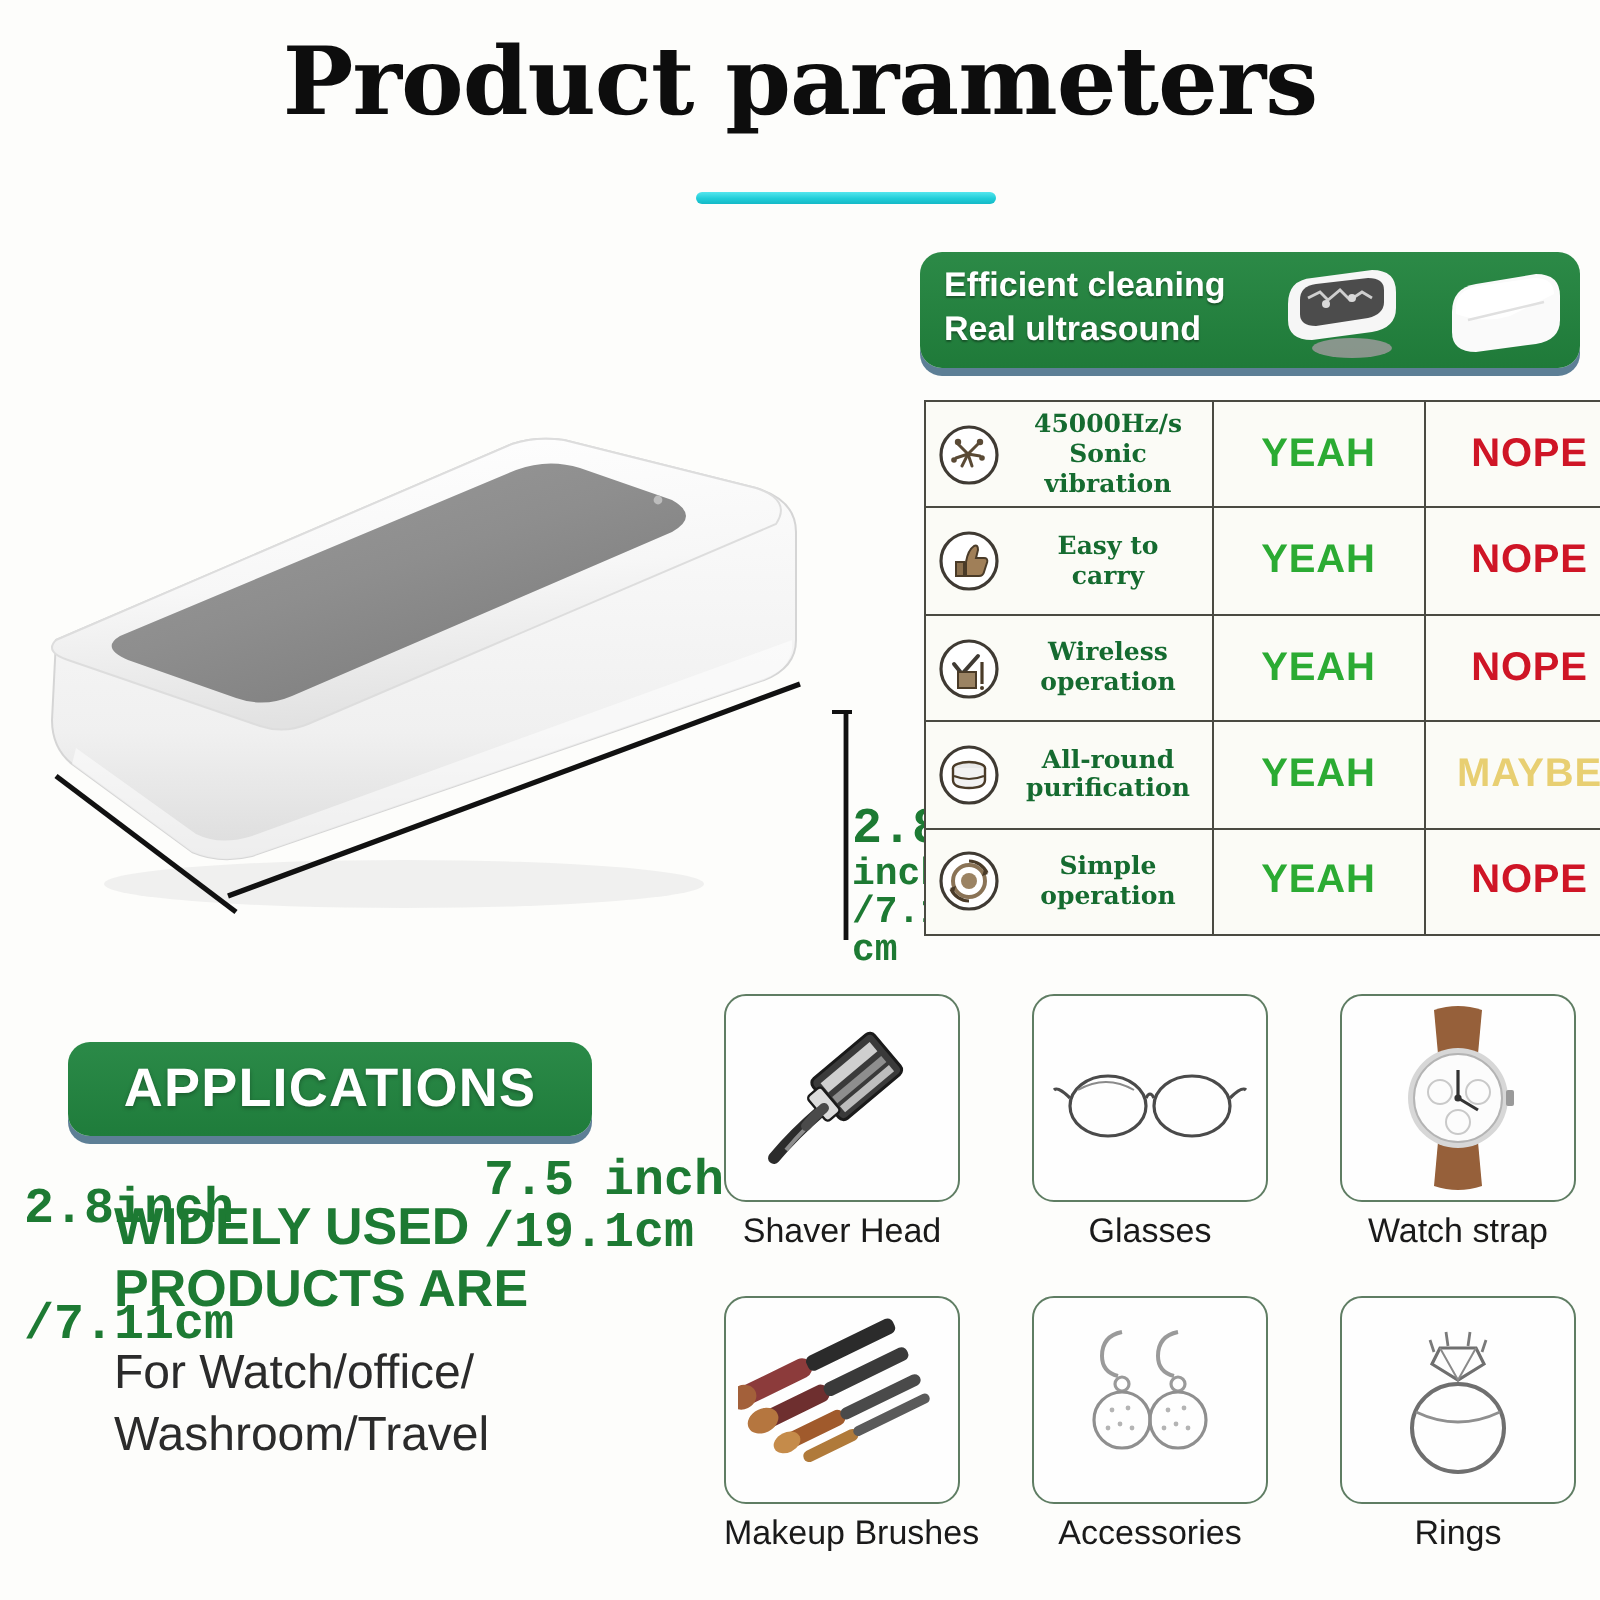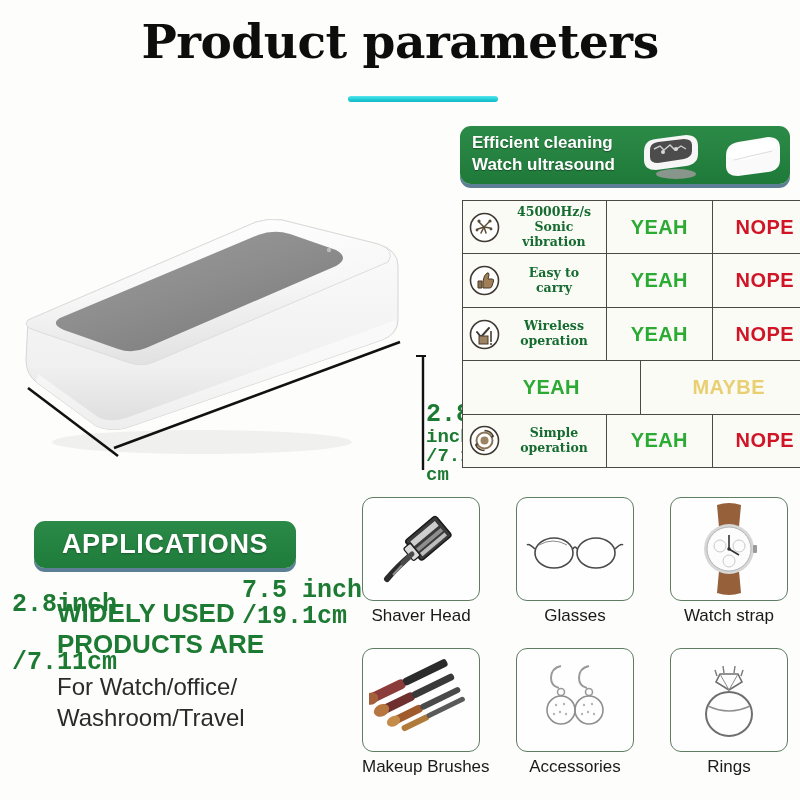--- a/index.html
+++ b/index.html
@@ -241,21 +241,21 @@
 
     <div class="dim dim-d">
       <span>2.8inch</span>
       <span class="sm">/7.11cm</span>
     </div>
   </div>
 
   <div class="banner">
     <div class="banner-text">
       <div>Efficient cleaning</div>
-      <div>Watch ultrasound</div>
+      <div>Real ultrasound</div>
     </div>
     <svg class="banner-pic one" viewBox="0 0 76 50">
       <ellipse cx="40" cy="44" rx="20" ry="5" fill="#9a9a9a" opacity="0.85"></ellipse>
       <path d="M8 22 Q8 10 20 9 L50 5 Q62 5 62 16 L62 24 Q62 34 50 36 L20 40 Q8 40 8 30 Z" fill="#f6f6f6"></path>
       <path d="M14 20 Q14 13 22 12 L48 9 Q56 9 56 15 L56 21 Q56 27 48 29 L22 33 Q14 33 14 27 Z" fill="#4c4c4c"></path>
       <path d="M18 19 l6 -3 4 4 6 -5 5 5 6 -4 5 3" stroke="#cfcfcf" stroke-width="1.4" fill="none"></path>
       <circle cx="27" cy="22" r="2" fill="#d9d9d9"></circle>
         <circle cx="40" cy="19" r="2" fill="#d9d9d9"></circle>
     </svg>
     <svg class="banner-pic two" viewBox="0 0 62 50">
@@ -327,20 +327,34 @@
         <div class="flabel">
           <div>Wireless</div>
           <div>operation</div>
         </div>
       </div>
       <div class="c-val mid v-yes">YEAH</div>
       <div class="c-val v-no">NOPE</div>
     </div>
 
     <div class="trow">
+      <div class="c-feat">
+        <div class="ficon">
+          <svg width="33" height="33" viewBox="0 0 33 33">
+            <circle cx="16.5" cy="16.5" r="14" fill="#fff" stroke="#3f3a33" stroke-width="1.6"></circle>
+            <ellipse cx="16.5" cy="13" rx="8" ry="3" fill="#e8e8e8" stroke="#4a3b28" stroke-width="1.2"></ellipse>
+            <path d="M8.5 13 v6 q0 4 8 4 q8 0 8 -4 v-6" fill="#f2f2f2" stroke="#4a3b28" stroke-width="1.2"></path>
+            <path d="M9 17 q7.5 3 15 0" stroke="#4a3b28" stroke-width="1" fill="none"></path>
+          </svg>
+        </div>
+        <div class="flabel">
+          <div>All-round</div>
+          <div>purification</div>
+        </div>
+      </div>
       <div class="c-val mid v-yes">YEAH</div>
       <div class="c-val v-maybe">MAYBE</div>
     </div>
 
     <div class="trow">
       <div class="c-feat">
         <div class="ficon">
           <svg width="33" height="33" viewBox="0 0 33 33">
             <circle cx="16.5" cy="16.5" r="14" fill="#fff" stroke="#3f3a33" stroke-width="1.6"></circle>
             <circle cx="16.5" cy="16.5" r="8" fill="none" stroke="#8a7356" stroke-width="2"></circle>

